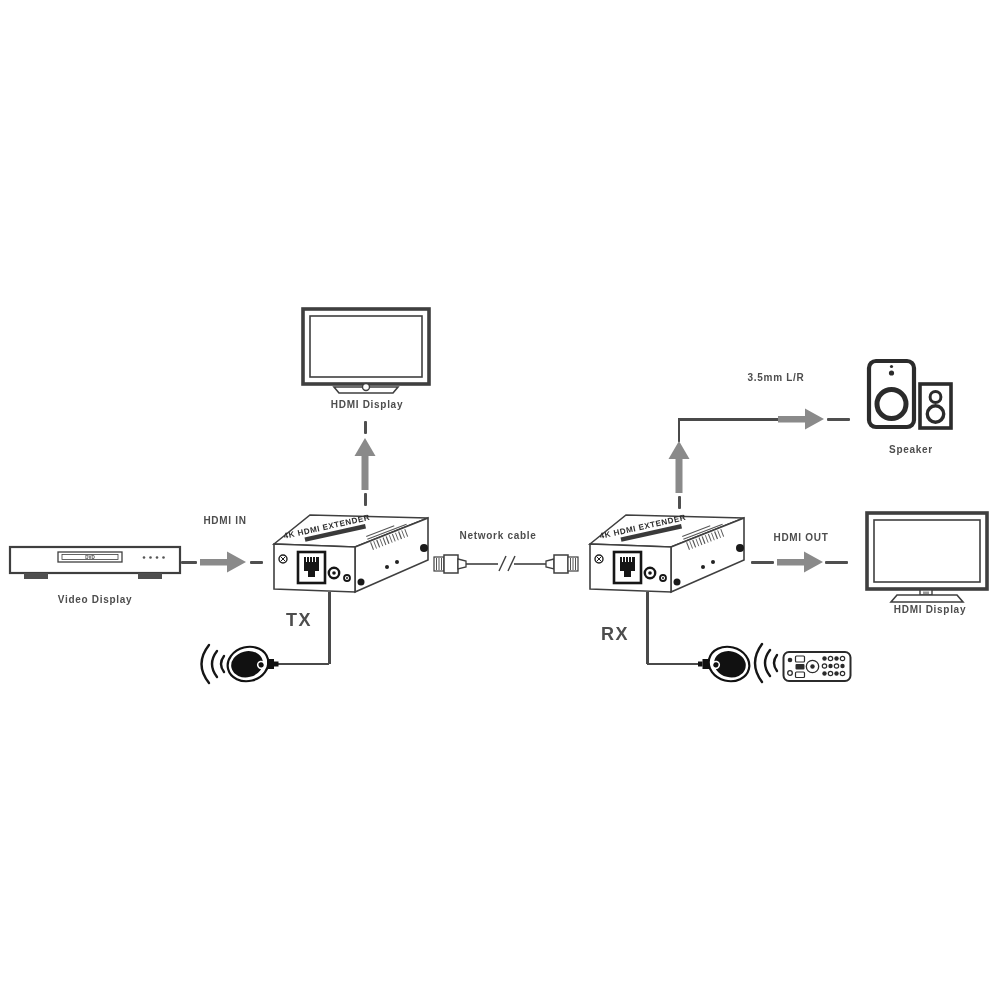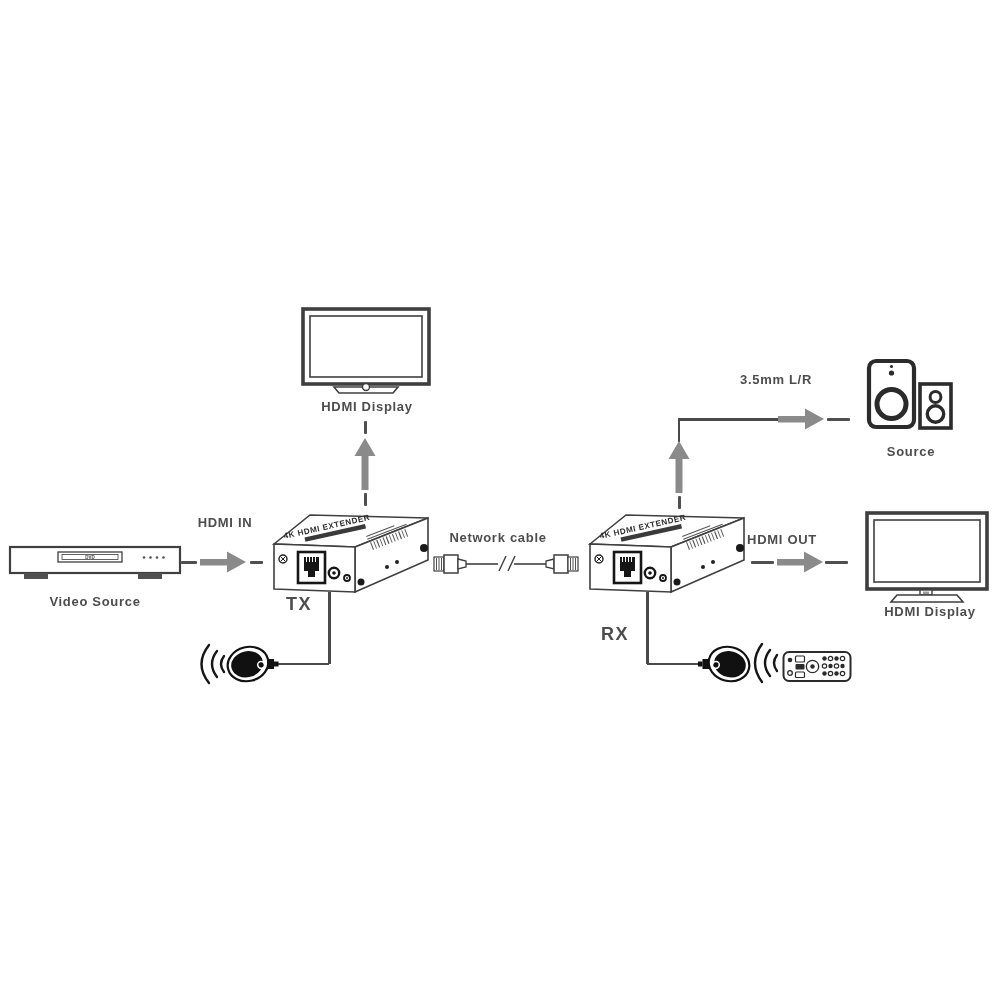--- a/index.html
+++ b/index.html
@@ -1,19 +1,19 @@
 <!DOCTYPE html>
 <html><head>
 <meta charset="utf-8">
 <style>
   * { margin:0; padding:0; box-sizing:border-box; }
   html,body { width:1000px; height:1000px; background:#ffffff; overflow:hidden; }
   body { position:relative; font-family:"Liberation Sans", sans-serif; }
   .abs { position:absolute; }
-  .lbl { position:absolute; font-weight:700; font-size:13px; color:#4d4d4d;
+  .lbl { position:absolute; font-weight:700; font-size:10px; color:#4d4d4d;
          letter-spacing:.7px; white-space:nowrap; transform:translateX(-50%); }
   .lbl-big { font-size:18px; letter-spacing:1.5px; }
   .dash { position:absolute; background:#4f4f4f; border-radius:1px; }
   .wire { position:absolute; background:#4a4a4a; }
   svg { display:block; overflow:visible; }
 </style>
 </head>
 <body>
 
 <div class="abs" style="left:0;top:0;width:1000px;height:1000px">
@@ -27,21 +27,21 @@
     </g>
     <g fill="#555">
       <circle cx="136" cy="13.5" r="1.3"></circle>
         <circle cx="142.5" cy="13.5" r="1.3"></circle>
       <circle cx="149" cy="13.5" r="1.3"></circle>
         <circle cx="155.5" cy="13.5" r="1.3"></circle>
     </g>
     <rect x="16" y="29" width="24" height="6" fill="#4f4f4f"></rect>
     <rect x="130" y="29" width="24" height="6" fill="#4f4f4f"></rect>
   </svg>
-  <div class="lbl" style="left:95px;top:594px">Video Source</div>
+  <div class="lbl" style="left:95px;top:594px">Video Display</div>
 
   <div class="lbl" style="left:225px;top:515px">HDMI IN</div>
   <div class="dash" style="left:181px;top:560.5px;width:16px;height:3px"></div>
   <svg class="abs" style="left:200px;top:551px" width="46" height="22" viewBox="0 0 46 22">
     <rect x="0" y="8" width="27" height="6.5" fill="#8a8a8a"></rect>
     <polygon points="27,0.5 46,11 27,21.5" fill="#8a8a8a"></polygon>
   </svg>
   <div class="dash" style="left:250px;top:560.5px;width:13px;height:3px"></div>
 
   <svg class="abs" style="left:270px;top:512px" width="162" height="92" viewBox="0 0 162 92">
@@ -92,21 +92,21 @@
       <circle cx="77" cy="66" r="3" fill="#fff" stroke="#161616" stroke-width="1.8"></circle>
       <circle cx="77" cy="66" r="1" fill="#161616"></circle>
     </g>
     <g fill="#222">
       <circle cx="117" cy="55" r="2"></circle>
         <circle cx="127" cy="50" r="2"></circle>
       <circle cx="154" cy="36" r="4" fill="#1a1a1a"></circle>
         <circle cx="91" cy="70" r="3.5" fill="#1a1a1a"></circle>
     </g>
   </svg>
-  <div class="lbl lbl-big" style="left:299px;top:594px">TX</div>
+  <div class="lbl lbl-big" style="left:299px;top:610px">TX</div>
 
   <div class="dash" style="left:363.5px;top:421px;width:3px;height:13px"></div>
   <svg class="abs" style="left:354px;top:438px" width="22" height="52" viewBox="0 0 22 52">
     <polygon points="11,0 21.5,18 0.5,18" fill="#8a8a8a"></polygon>
     <rect x="7.5" y="18" width="7" height="34" fill="#8a8a8a"></rect>
   </svg>
   <div class="dash" style="left:363.5px;top:493px;width:3px;height:13px"></div>
 
   <svg class="abs" style="left:300px;top:306px" width="132" height="94" viewBox="0 0 132 94">
     <rect x="3" y="3" width="126" height="75" fill="#fff" stroke="#3f3f3f" stroke-width="3.6"></rect>
@@ -219,23 +219,23 @@
       <circle cx="25.5" cy="8.5" r="1.6" fill="#2b2b2b"></circle>
       <circle cx="25.5" cy="15" r="2.6" fill="#2b2b2b"></circle>
       <circle cx="25.5" cy="46" r="14.5" fill="#fff" stroke="#2b2b2b" stroke-width="5"></circle>
     </g>
     <g>
       <rect x="54" y="26" width="31" height="44" fill="#fff" stroke="#2b2b2b" stroke-width="3.6"></rect>
       <circle cx="69.5" cy="39" r="5.4" fill="#fff" stroke="#2b2b2b" stroke-width="3"></circle>
       <circle cx="69.5" cy="56" r="8.2" fill="#fff" stroke="#2b2b2b" stroke-width="3.4"></circle>
     </g>
   </svg>
-  <div class="lbl" style="left:911px;top:444px">Source</div>
-
-  <div class="lbl" style="left:782px;top:532px">HDMI OUT</div>
+  <div class="lbl" style="left:911px;top:444px">Speaker</div>
+
+  <div class="lbl" style="left:801px;top:532px">HDMI OUT</div>
   <div class="dash" style="left:751px;top:560.5px;width:23px;height:3px"></div>
   <svg class="abs" style="left:777px;top:551px" width="46" height="22" viewBox="0 0 46 22">
     <rect x="0" y="8" width="27" height="6.5" fill="#8a8a8a"></rect>
     <polygon points="27,0.5 46,11 27,21.5" fill="#8a8a8a"></polygon>
   </svg>
   <div class="dash" style="left:825px;top:560.5px;width:23px;height:3px"></div>
 
   <svg class="abs" style="left:864px;top:510px" width="126" height="96" viewBox="0 0 126 96">
     <rect x="3" y="3" width="120" height="76" fill="#fff" stroke="#3f3f3f" stroke-width="3.6"></rect>
     <rect x="10" y="10" width="106" height="62" fill="#fff" stroke="#3f3f3f" stroke-width="1.6"></rect>

